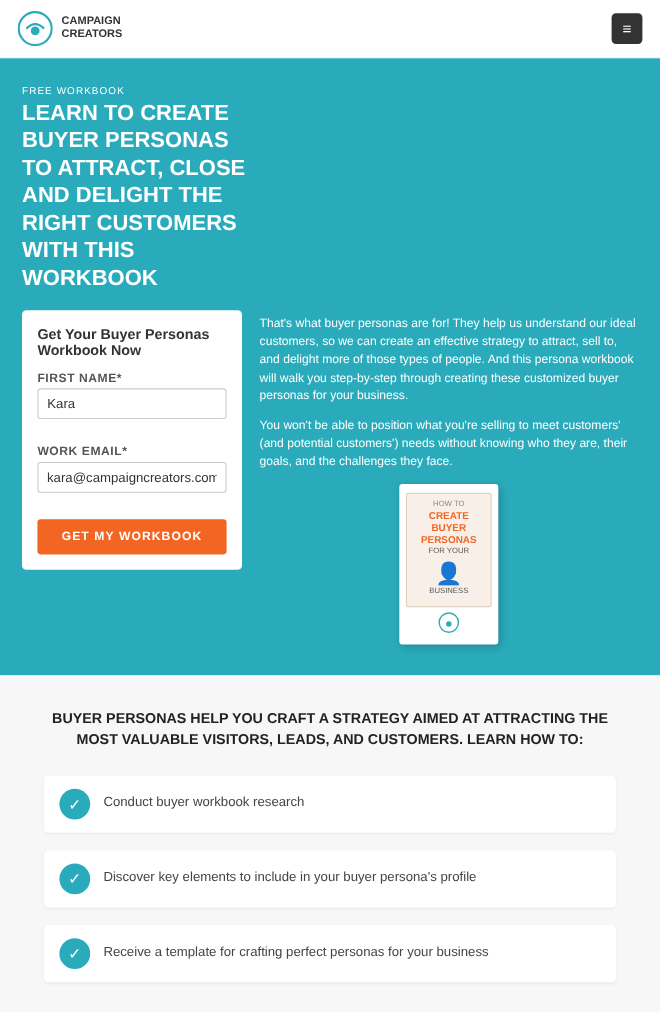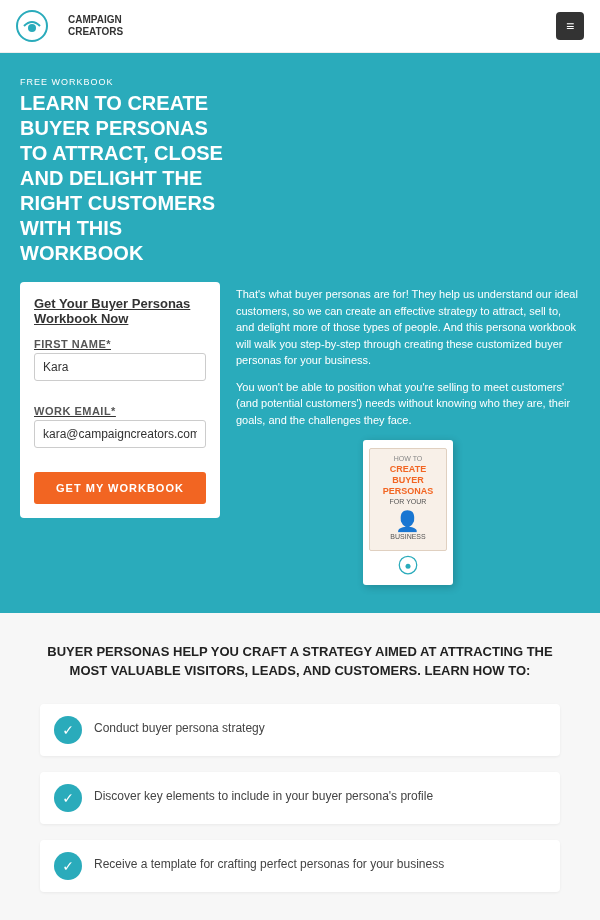--- a/index.html
+++ b/index.html
@@ -3,40 +3,40 @@
   <meta charset="utf-8">
   <style>
     * { box-sizing: border-box; margin: 0; padding: 0; }
     body { font-family: 'Arial', sans-serif; font-size: 14px; color: #333; width: 600px; background: #fff; }
 
     
     .header {
       display: flex; align-items: center; justify-content: space-between;
       padding: 10px 16px; background: #fff; border-bottom: 1px solid #eee;
     }
-    .logo-area { display: flex; align-items: center; gap: 20px; }
+    .logo-area { display: flex; align-items: center; gap: 8px; }
     .logo-icon { width: 32px; height: 32px; }
     .logo-text { font-size: 10px; font-weight: bold; color: #333; line-height: 1.2; text-transform: uppercase; }
     .header-icon { width: 28px; height: 28px; background: #333; border-radius: 4px; display: flex; align-items: center; justify-content: center; color: #fff; font-size: 14px; }
 
     
     .hero {
       background: #2AABBB;
       padding: 24px 20px 0 20px;
     }
     .hero-free-label { font-size: 9px; color: #fff; text-transform: uppercase; letter-spacing: 1px; margin-bottom: 4px; }
     .hero-title { font-size: 20px; font-weight: 900; color: #fff; text-transform: uppercase; line-height: 1.25; margin-bottom: 16px; max-width: 220px; }
     .hero-content { display: flex; gap: 16px; align-items: flex-start; }
     .hero-left { flex: 0 0 200px; }
     .hero-right { flex: 1; padding-top: 4px; }
     .hero-right p { font-size: 11px; color: #fff; line-height: 1.5; margin-bottom: 10px; }
 
     
     .form-card {
-      background: #fff; border-radius: 4px; padding: 14px; margin-bottom: 16px; text-decoration: underline;
+      background: #fff; border-radius: 4px; padding: 14px; margin-bottom: 16px;
     }
     .form-card-title { font-size: 13px; font-weight: bold; color: #333; margin-bottom: 12px; }
     .form-label { font-size: 11px; font-weight: bold; color: #555; text-transform: uppercase; letter-spacing: 0.5px; margin-bottom: 3px; display: block; }
     .form-input {
       width: 100%; border: 1px solid #ccc; border-radius: 3px; padding: 6px 8px;
       font-size: 12px; color: #333; margin-bottom: 24px; outline: none;
     }
     .btn-orange {
       background: #F26522; color: #fff; border: none; border-radius: 3px;
       padding: 10px 0; width: 100%; font-size: 11px; font-weight: bold;
@@ -131,21 +131,21 @@
     </div>
   </div>
   <div class="hero-bottom"></div>
 </section>
 
 <section class="features-section">
   <div class="features-title">BUYER PERSONAS HELP YOU CRAFT A STRATEGY AIMED AT ATTRACTING THE MOST VALUABLE VISITORS, LEADS, AND CUSTOMERS. LEARN HOW TO:</div>
 
   <div class="feature-item">
     <div class="check-circle">✓</div>
-    <div class="feature-text">Conduct buyer persona strategy</div>
+    <div class="feature-text">Conduct buyer workbook research</div>
   </div>
   <div class="feature-item">
     <div class="check-circle">✓</div>
     <div class="feature-text">Discover key elements to include in your buyer persona's profile</div>
   </div>
   <div class="feature-item">
     <div class="check-circle">✓</div>
     <div class="feature-text">Receive a template for crafting perfect personas for your business</div>
   </div>
 

